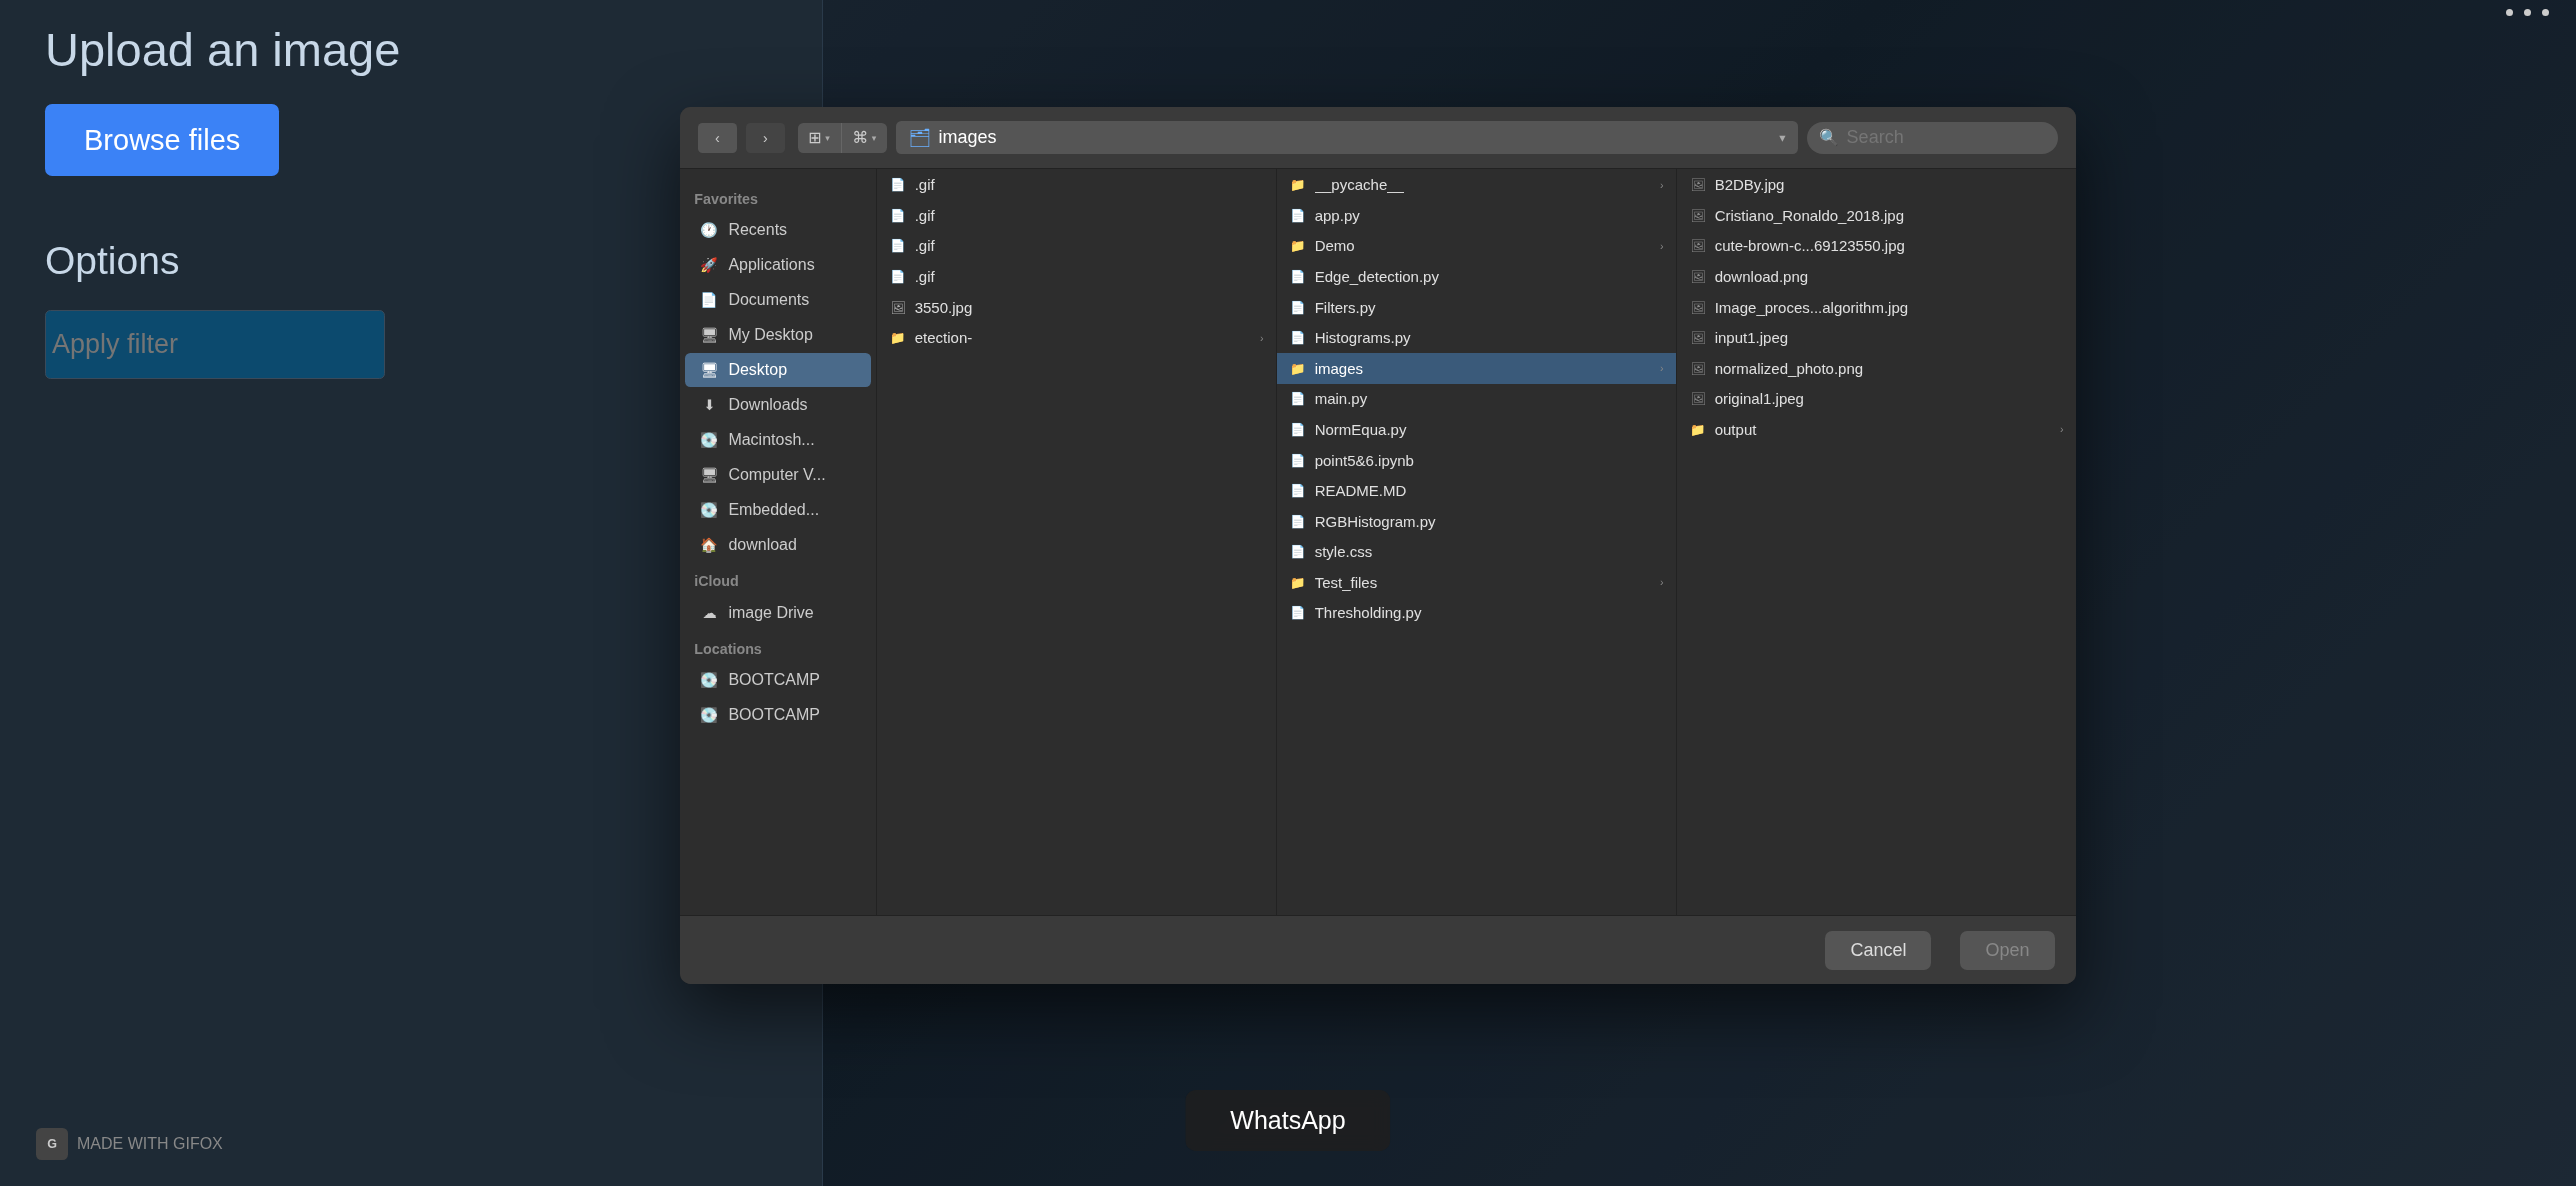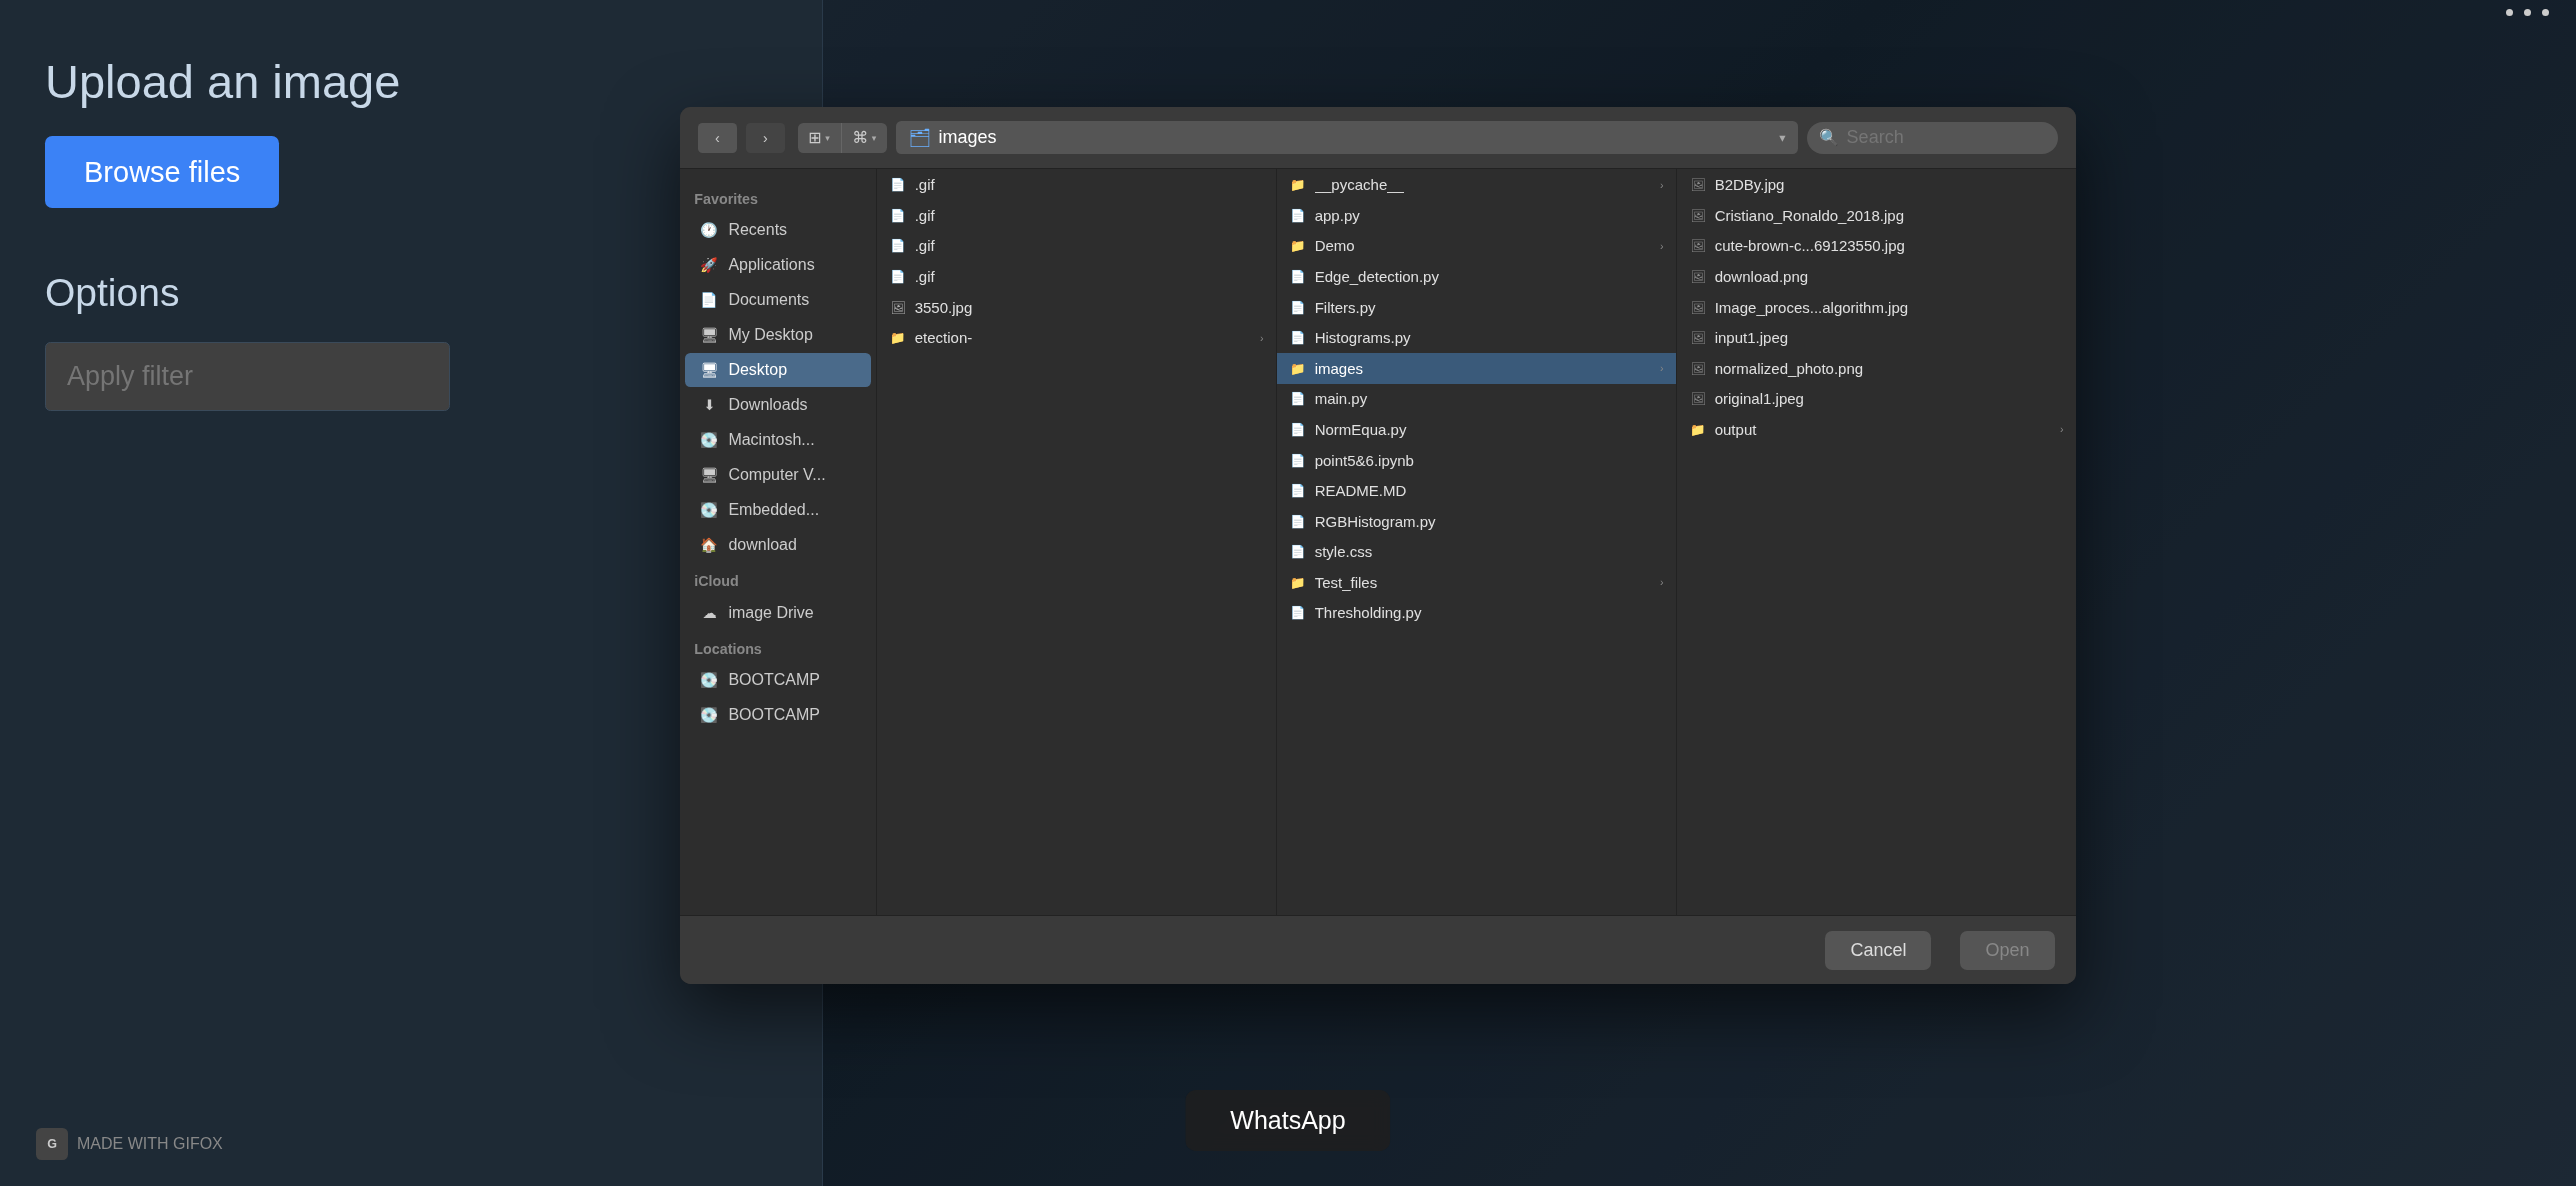--- a/index.html
+++ b/index.html
@@ -16,21 +16,21 @@
     .bg-app {
       position: absolute;
       top: 0; left: 0;
       width: 823px;
       height: 1187px;
       background: #1e2a35;
       border-right: 0.9px solid #2a3a4a;
     }
 
     .bg-app-header {
-      padding: 54px 45px 27px;
+      padding: 22px 45px 27px;
     }
 
     .bg-title {
       color: #c8d8e8;
       font-size: 47px;
       font-weight: 300;
       margin-bottom: 27px;
     }
 
     .browse-btn {
@@ -48,26 +48,26 @@
     }
 
     .options-title {
       color: #c8d8e8;
       font-size: 39px;
       font-weight: 300;
       margin-bottom: 27px;
     }
 
     .filter-input {
-      background: #404040;
+      background: #0c4a6e;
       border: 0.9px solid #3a4a5a;
       color: #8aa0b0;
-      padding: 18px 21px;
+      padding: 18px 6px;
       font-size: 27px;
-      width: 405px;
+      width: 340px;
       border-radius: 5.4px;
     }
 
     
     .overlay {
       position: absolute;
       top: 0; left: 0;
       width: 2576px;
       height: 1187px;
       background: rgba(0,0,0,0.35);

